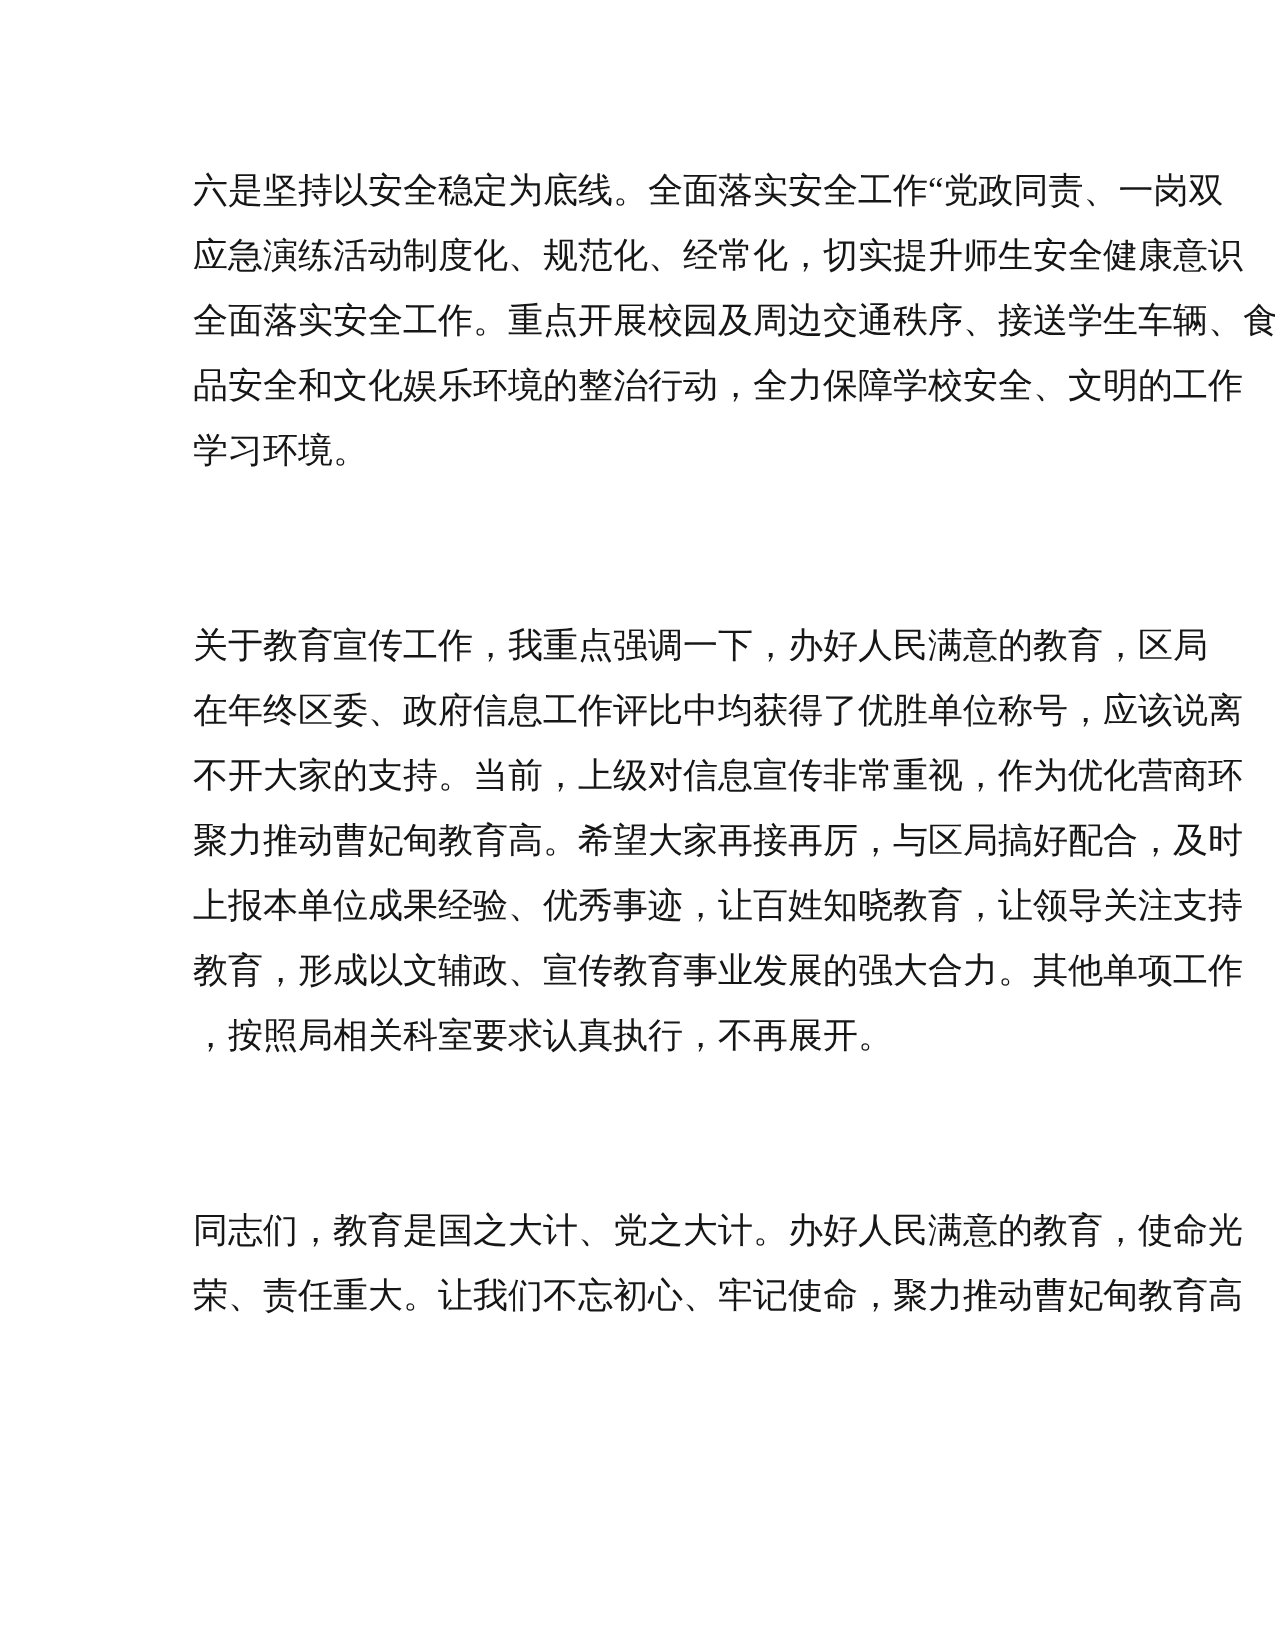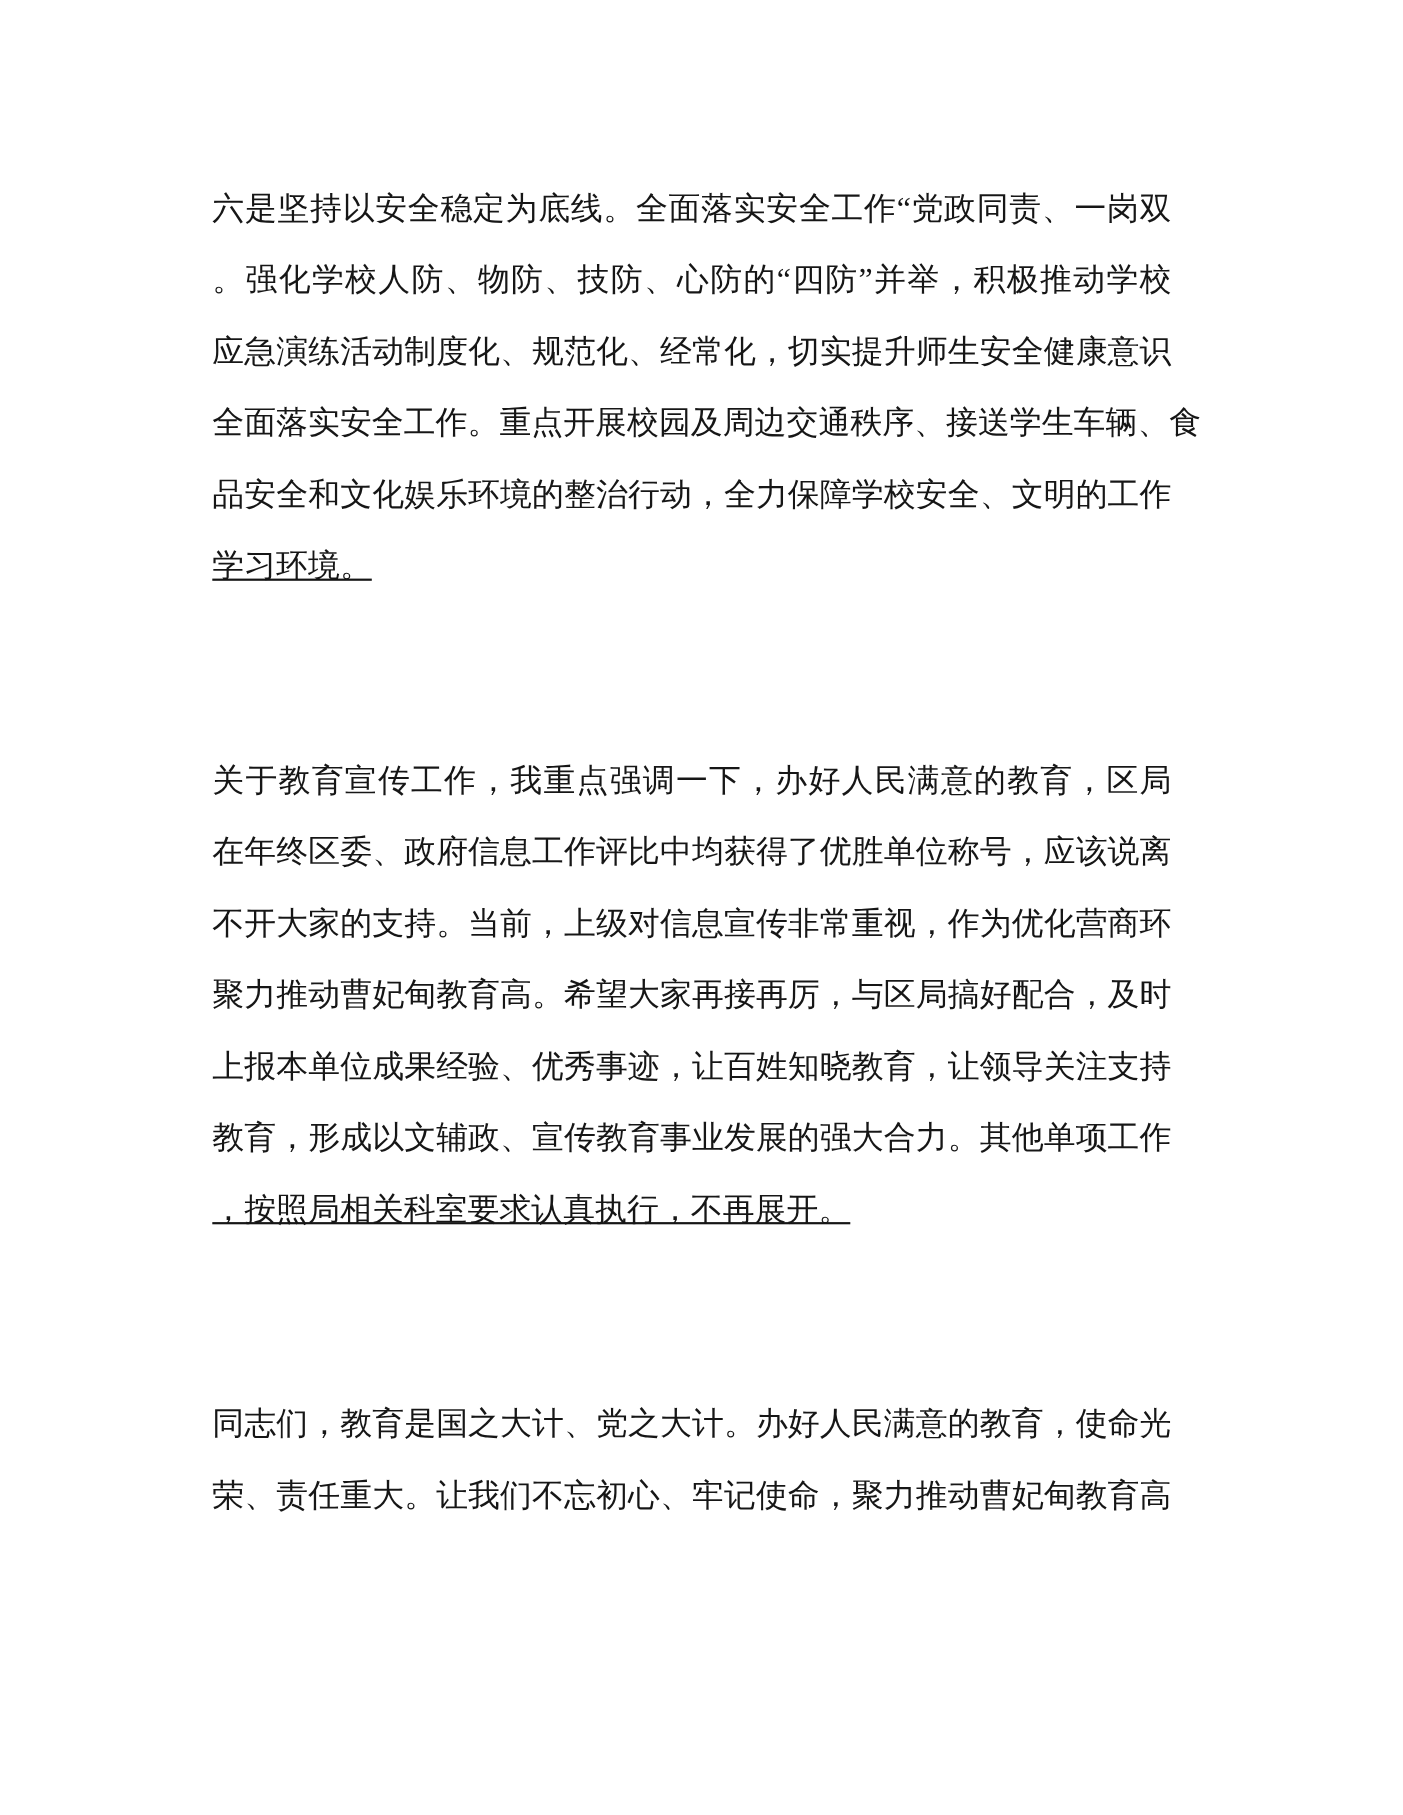--- a/index.html
+++ b/index.html
@@ -17,49 +17,47 @@
     width: 1275px;
     height: 1650px;
     background: #ffffff;
     overflow: hidden;
   }
   .content {
     position: absolute;
     left: 193px;
     top: 158px;
     width: 872px;
-    font-size: 29px;
+    font-size: 35px;
     line-height: 65px;
     color: #161616;
     font-weight: 400;
   }
   .para {
     margin: 0 0 130px 0;
   }
   .para:last-child {
     margin-bottom: 0;
   }
   .line {
     text-align: justify;
     text-align-last: justify;
     white-space: nowrap;
   }
   .line.flush {
     text-align-last: left;
-    text-decoration: underline;
   }
 </style>
 </head>
 <body style="background: rgb(255, 255, 255);">
 
 <div class="page">
   <div class="content" style="color: rgb(22, 22, 22);">
       <div class="para">
         <div class="line">六是坚持以安全稳定为底线。全面落实安全工作“党政同责、一岗双</div>
-        <div class="line">。强化学校人防、物防、技防、心防的“四防”并举，积极推动学校</div>
         <div class="line">应急演练活动制度化、规范化、经常化，切实提升师生安全健康意识</div>
         <div class="line">全面落实安全工作。重点开展校园及周边交通秩序、接送学生车辆、食</div>
         <div class="line">品安全和文化娱乐环境的整治行动，全力保障学校安全、文明的工作</div>
         <div class="line flush">学习环境。</div>
       </div>
       <div class="para">
         <div class="line">关于教育宣传工作，我重点强调一下，办好人民满意的教育，区局</div>
         <div class="line">在年终区委、政府信息工作评比中均获得了优胜单位称号，应该说离</div>
         <div class="line">不开大家的支持。当前，上级对信息宣传非常重视，作为优化营商环</div>
         <div class="line">聚力推动曹妃甸教育高。希望大家再接再厉，与区局搞好配合，及时</div>

